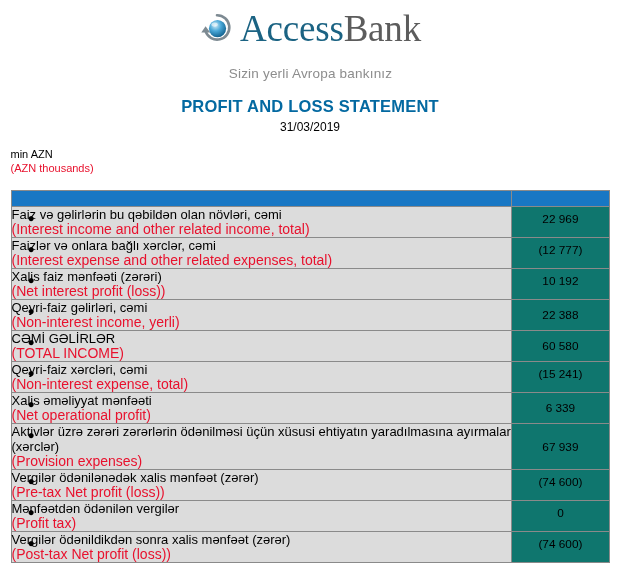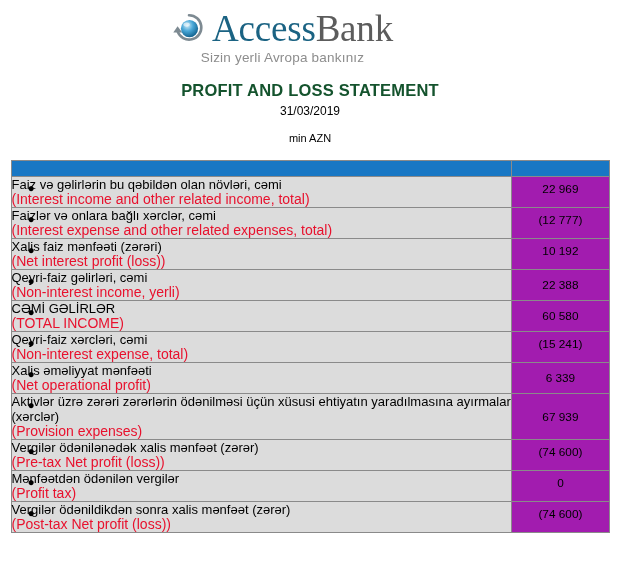--- a/index.html
+++ b/index.html
@@ -13,20 +13,21 @@
     font-family: "Liberation Sans", sans-serif;
     color: #000000;
     overflow: hidden;
   }
 
   
   .logo-block {
     width: 565px;
     padding-top: 10px;
     text-align: center;
+    padding-left: 28px;
   }
   .logo-row {
     display: inline-flex;
     align-items: center;
     justify-content: center;
     gap: 6px;
   }
   .logo-mark {
     width: 34px;
     height: 34px;
@@ -36,21 +37,21 @@
   .wordmark {
     font-family: "Liberation Serif", "DejaVu Serif", serif;
     font-size: 37px;
     line-height: 38px;
     letter-spacing: -0.2px;
     white-space: nowrap;
   }
   .wm-access { color: #1b6383; }
   .wm-bank   { color: #5c5c5c; }
   .logo-tagline {
-    margin-top: 0;
+    margin-top: 16px;
     text-align: center;
     font-size: 13.5px;
     color: #8d8d8d;
     letter-spacing: 0.2px;
   }
 
   
   .titles {
     margin-top: 16px;
     text-align: center;
@@ -58,34 +59,34 @@
   .title-az {
     font-size: 16.5px;
     font-weight: bold;
     color: #1f4e9c;
     letter-spacing: 0.3px;
   }
   .title-en {
     margin-top: 4px;
     font-size: 16.5px;
     font-weight: bold;
-    color: #14532d;
+    color: #0369a1;
     letter-spacing: 0.2px;
   }
   .title-date {
     margin-top: 4px;
     font-size: 12px;
     color: #000000;
   }
 
   
   .units {
     width: 599px;
     margin: 13px auto 15px auto;
-    text-align: center;
+    text-align: left;
     line-height: 14px;
   }
   .units-az { font-size: 11px; color: #000000; }
   .units-en { font-size: 11px; color: #e8112d; }
 
   
   .stmt-wrap {
     width: 599px;
     margin: 5px auto 0 auto;
   }
@@ -125,21 +126,21 @@
     font-size: 13px;
     line-height: 15px;
     color: #000000;
   }
   .lbl-en {
     font-size: 14px;
     line-height: 15px;
     color: #e8112d;
   }
   td.value-cell {
-    background: #a21caf;
+    background: #0f766e;
     text-align: center;
     font-size: 11.8px;
     color: #000000;
     vertical-align: middle;
     padding: 2px 4px;
   }
   td.value-cell.align-top { vertical-align: top; padding-top: 5px; }
 </style>
 </head>
 <body>
@@ -166,20 +167,21 @@
   <div class="logo-tagline">Sizin yerli Avropa bankınız</div>
 </div>
 
 <div class="titles">
   <div class="title-en">PROFIT AND LOSS STATEMENT</div>
   <div class="title-date">31/03/2019</div>
 </div>
 
 <div class="units">
   <div class="units-az">min AZN</div>
+  <div class="units-en">(AZN thousands)</div>
 </div>
 
 <div class="stmt-wrap">
   <table class="stmt">
     <colgroup>
       <col class="col-label">
       <col class="col-value">
     </colgroup>
     <tbody>
       <tr class="hdr-bar">

